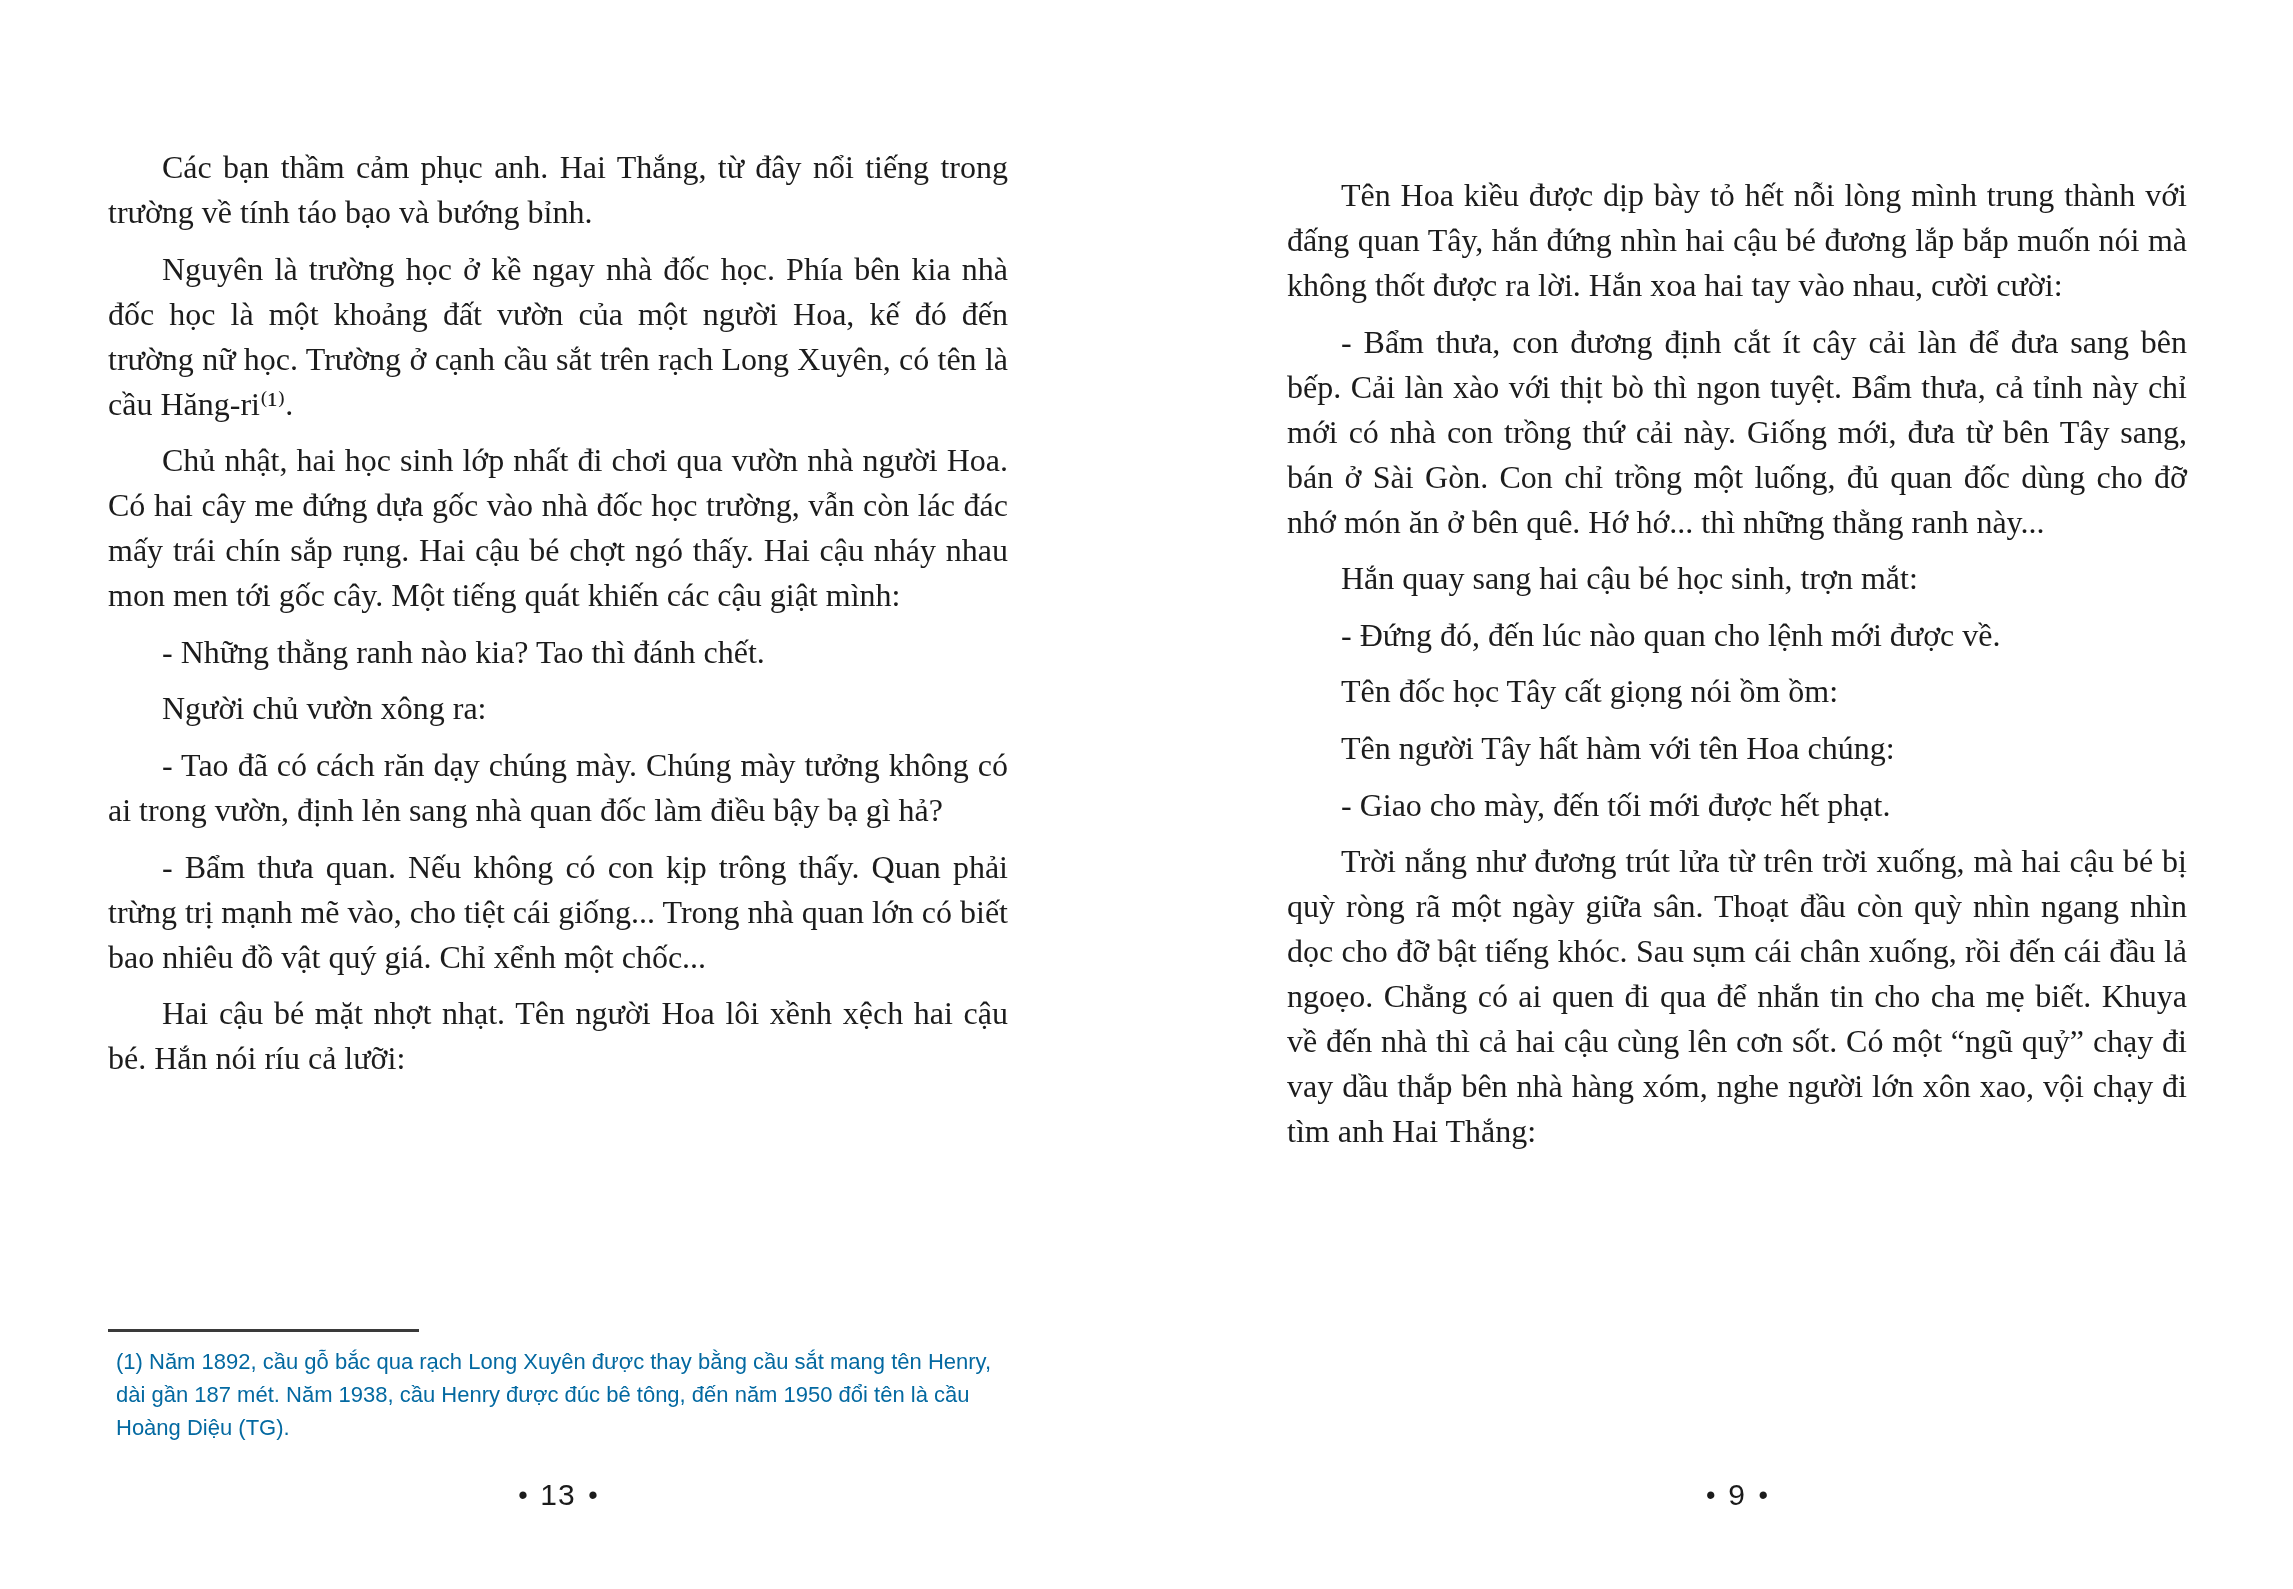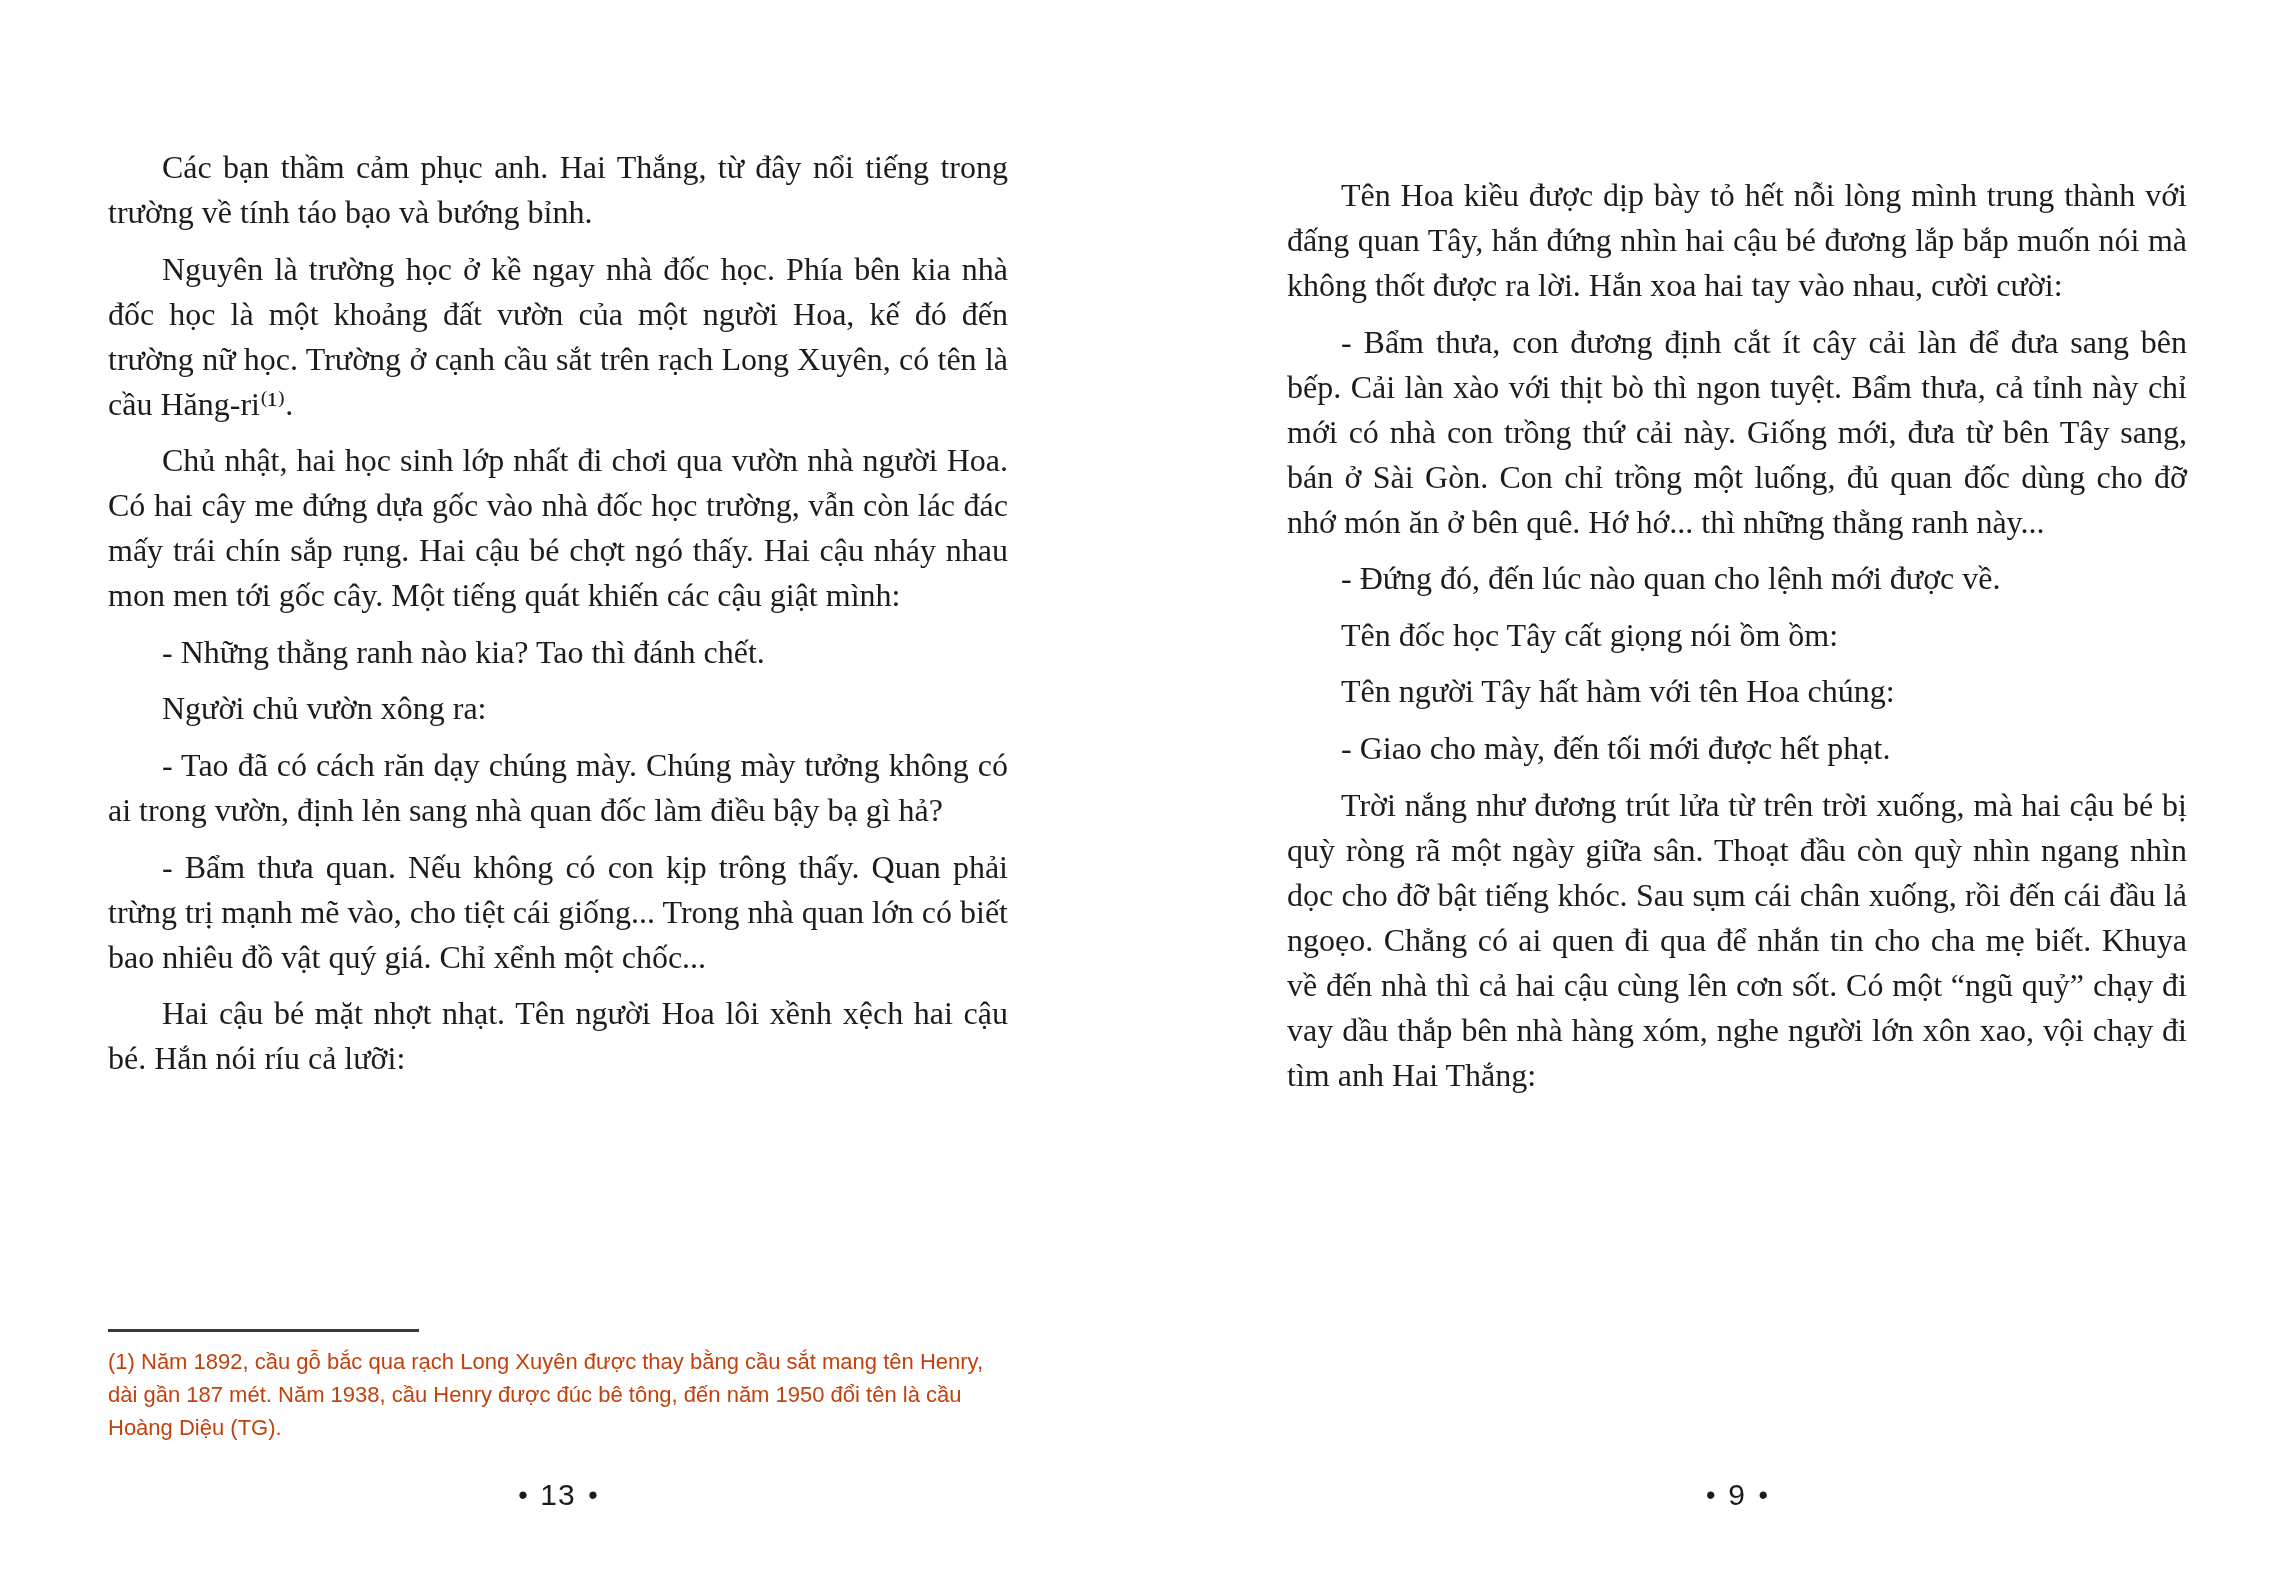--- a/index.html
+++ b/index.html
@@ -53,26 +53,26 @@
     top: 1329px;
     width: 900px;
   }
   .footnote-rule {
     width: 311px;
     height: 2.9px;
     background: #3a3a3a;
     margin: 0 0 13.5px 0;
   }
   .footnote-text {
-    margin: 0;
+    margin: 8px;
     font-family: "Liberation Sans", "DejaVu Sans", sans-serif;
     font-size: 22px;
     line-height: 33px;
     text-align: left;
-    color: #c2410c;
+    color: #0369a1;
   }
 
   .page-num {
     position: absolute;
     top: 1480px;
     width: 900px;
     display: flex;
     justify-content: center;
     align-items: center;
     gap: 12.6px;
@@ -117,20 +117,21 @@
       <span class="dot">•</span>
       <span class="num">13</span>
       <span class="dot">•</span>
     </div>
   </section>
 
   <section class="page right">
     <div class="body-col">
         <p class="para">Tên Hoa kiều được dịp bày tỏ hết nỗi lòng mình trung thành với đấng quan Tây, hắn đứng nhìn hai cậu bé đương lắp bắp muốn nói mà không thốt được ra lời. Hắn xoa hai tay vào nhau, cười cười:</p>
         <p class="para">- Bẩm thưa, con đương định cắt ít cây cải làn để đưa sang bên bếp. Cải làn xào với thịt bò thì ngon tuyệt. Bẩm thưa, cả tỉnh này chỉ mới có nhà con trồng thứ cải này. Giống mới, đưa từ bên Tây sang, bán ở Sài Gòn. Con chỉ trồng một luống, đủ quan đốc dùng cho đỡ nhớ món ăn ở bên quê. Hớ hớ... thì những thằng ranh này...</p>
+        <p class="para">Hắn quay sang hai cậu bé học sinh, trợn mắt:</p>
         <p class="para">- Đứng đó, đến lúc nào quan cho lệnh mới được về.</p>
         <p class="para">Tên đốc học Tây cất giọng nói ồm ồm:</p>
         <p class="para">Tên người Tây hất hàm với tên Hoa chúng:</p>
         <p class="para">- Giao cho mày, đến tối mới được hết phạt.</p>
         <p class="para">Trời nắng như đương trút lửa từ trên trời xuống, mà hai cậu bé bị quỳ ròng rã một ngày giữa sân. Thoạt đầu còn quỳ nhìn ngang nhìn dọc cho đỡ bật tiếng khóc. Sau sụm cái chân xuống, rồi đến cái đầu lả ngoẹo. Chẳng có ai quen đi qua để nhắn tin cho cha mẹ biết. Khuya về đến nhà thì cả hai cậu cùng lên cơn sốt. Có một “ngũ quỷ” chạy đi vay dầu thắp bên nhà hàng xóm, nghe người lớn xôn xao, vội chạy đi tìm anh Hai Thắng:</p>
       </div>
 
     <div class="page-num">
       <span class="dot">•</span>
       <span class="num">9</span>

